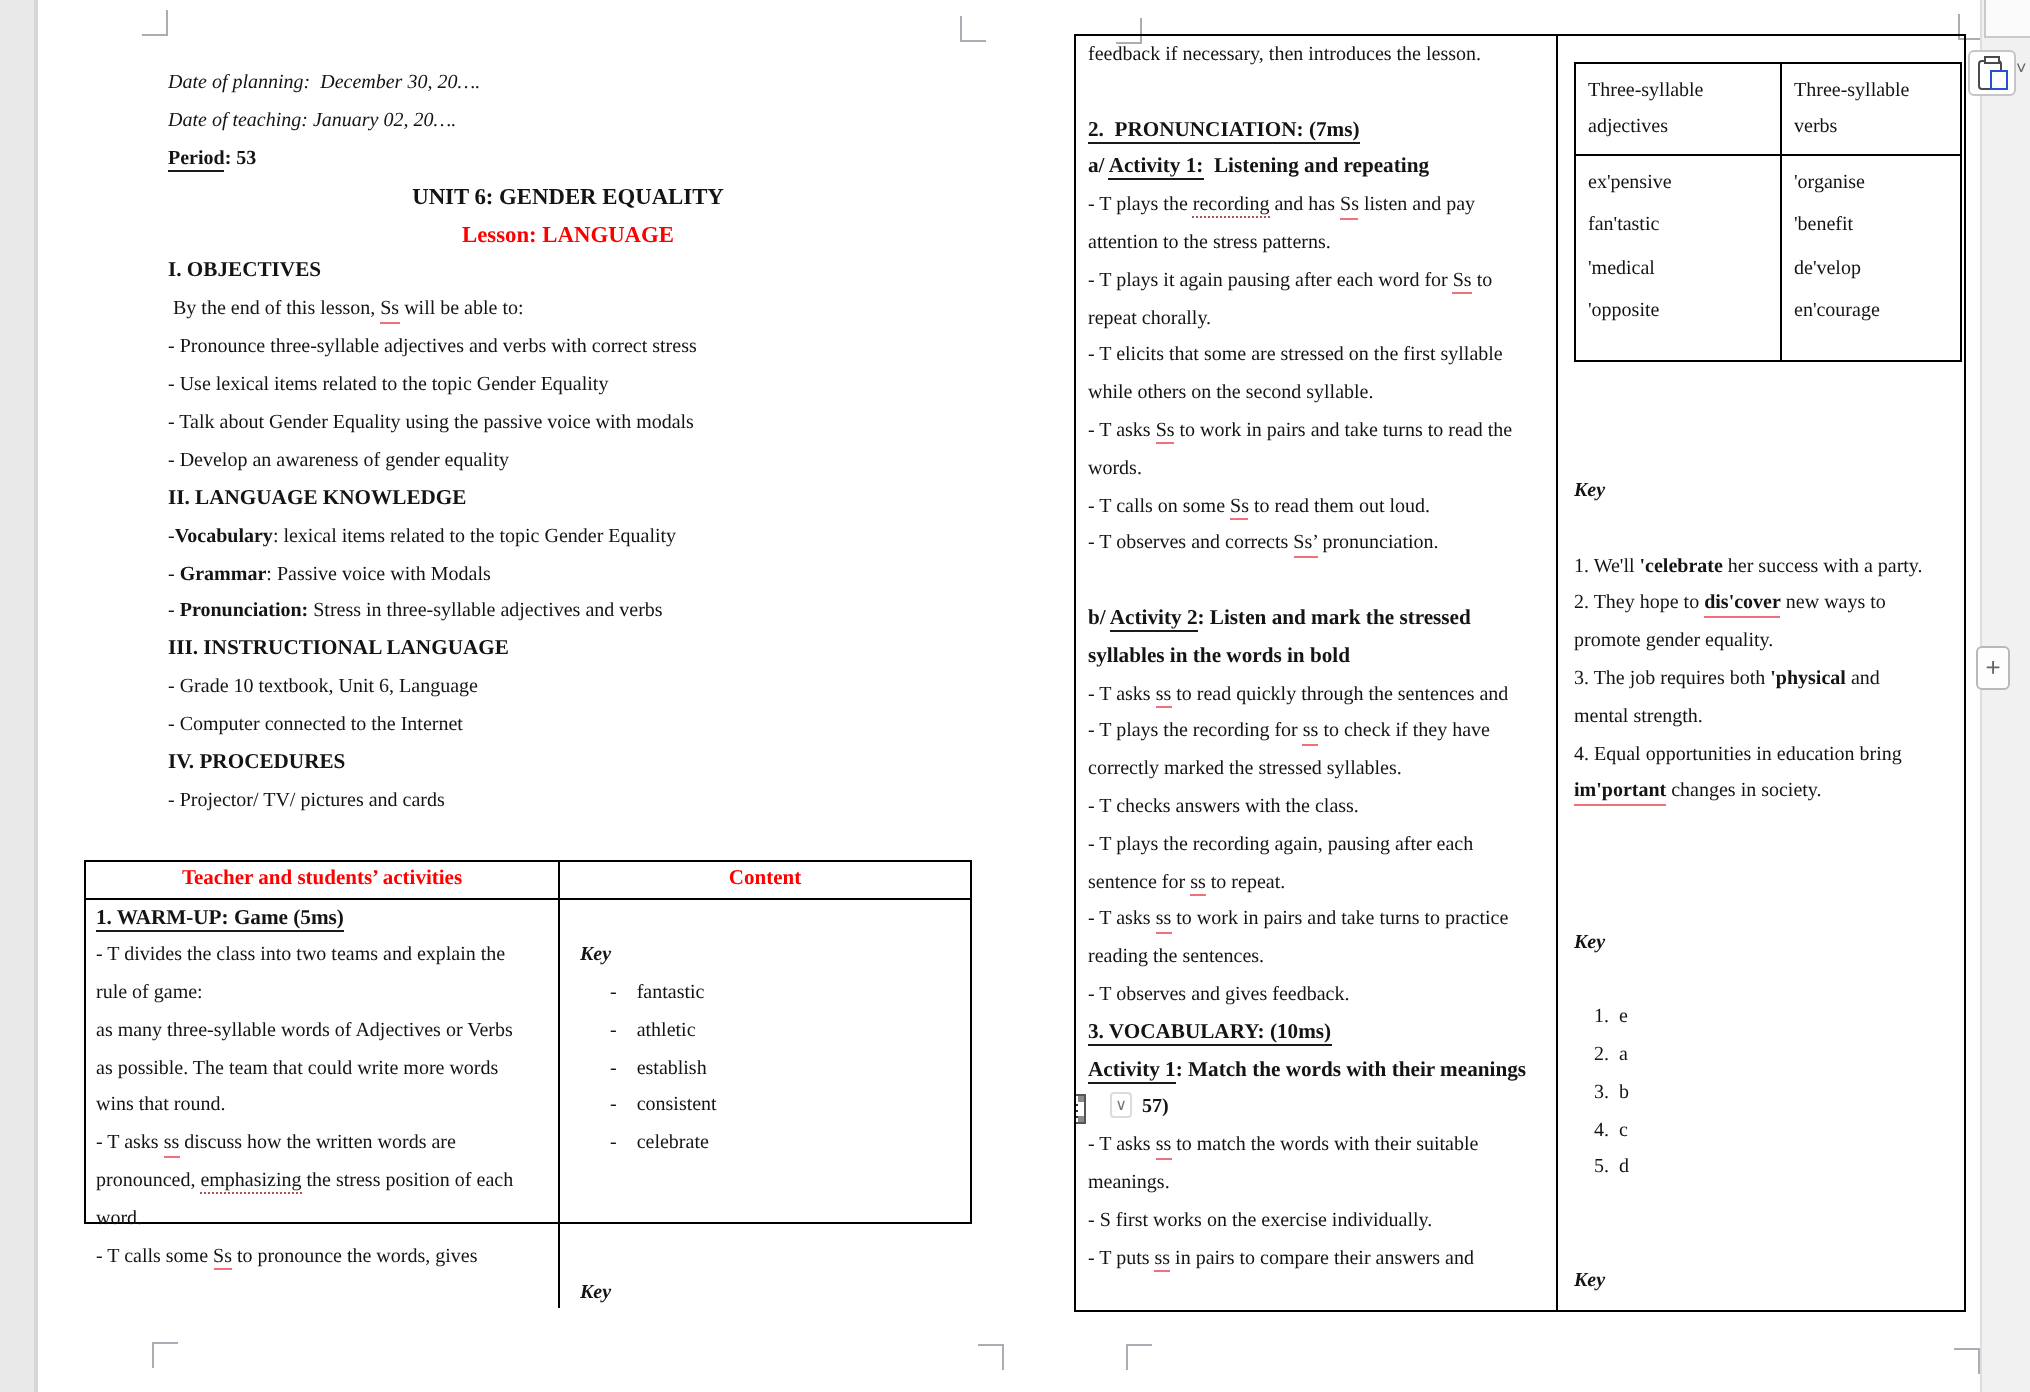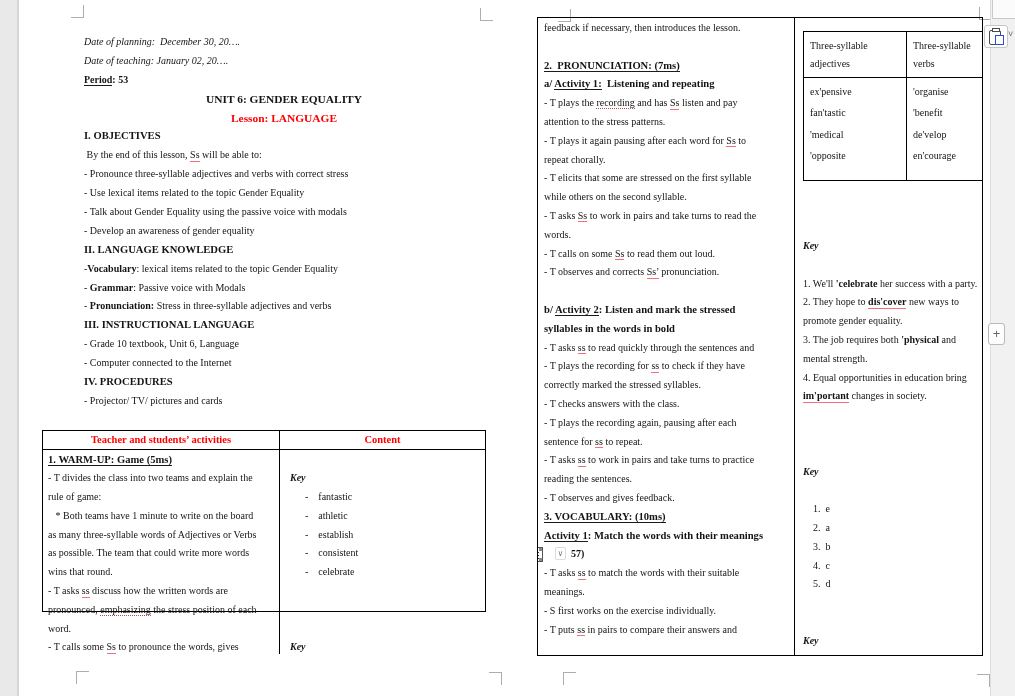--- a/index.html
+++ b/index.html
@@ -46,21 +46,21 @@
   .thr { flex: 1; border-left: 1.5px solid #000; }
   .tbody { display: flex; height: 204.5px; }
   .td { overflow: hidden; }
   .tdl { width: 236px; padding: 1px 2px 16px 5px; }
   .tdr { flex: 1; border-left: 1.5px solid #000; padding: 1px 2px 0 10px; }
 
   
   .tbl2 { position: absolute; left: 26px; top: 17px; width: 446px; height: 639px; border: 1.5px solid #000; }
   .tbody2 { display: flex; height: 100%; }
   .tdl2 { width: 240px; padding: 1px 2px 0 6px; overflow: hidden; }
-  .tdr2 { flex: 1; border-left: 1.5px solid #000; overflow: hidden; margin-left: 16px; }
+  .tdr2 { flex: 1; border-left: 1.5px solid #000; overflow: hidden; }
   .rlines { padding-left: 8px; }
 
   
   .itbl { margin: 13px 0 0 8px; width: 194px; border: 1px solid #000; }
   .ith { display: flex; border-bottom: 1px solid #000; }
   .ith .itc { padding: 5px 0 5px 6px; }
   .itc { width: 102px; }
   .itc2 { flex: 1; border-left: 1px solid #000; }
   .ithl { line-height: 17.5px; white-space: pre; }
   .ibody { display: flex; }
@@ -134,21 +134,20 @@
     <div class="tbl">
       <div class="thead">
         <div class="th">Teacher and students’ activities</div>
         <div class="th thr">Content</div>
       </div>
       <div class="tbody">
         <div class="td tdl">
             <div class="line hd"><span class="fb fu">1. WARM-UP: Game (5ms)</span></div>
             <div class="line"><span>- T divides the class into two teams and explain the</span></div>
             <div class="line"><span>rule of game:</span></div>
-            <div class="line"><span>   * Both teams have 1 minute to write on the board</span></div>
             <div class="line"><span>as many three-syllable words of Adjectives or Verbs</span></div>
             <div class="line"><span>as possible. The team that could write more words</span></div>
             <div class="line"><span>wins that round.</span></div>
             <div class="line"><span>- T asks </span><span class="fp">ss</span><span> discuss how the written words are</span></div>
             <div class="line"><span>pronounced, </span><span class="fd">emphasizing</span><span> the stress position of each</span></div>
             <div class="line"><span>word.</span></div>
             <div class="line"><span>- T calls some </span><span class="fp">Ss</span><span> to pronounce the words, gives</span></div>
           </div>
         <div class="td tdr">
             <div class="line"></div>

